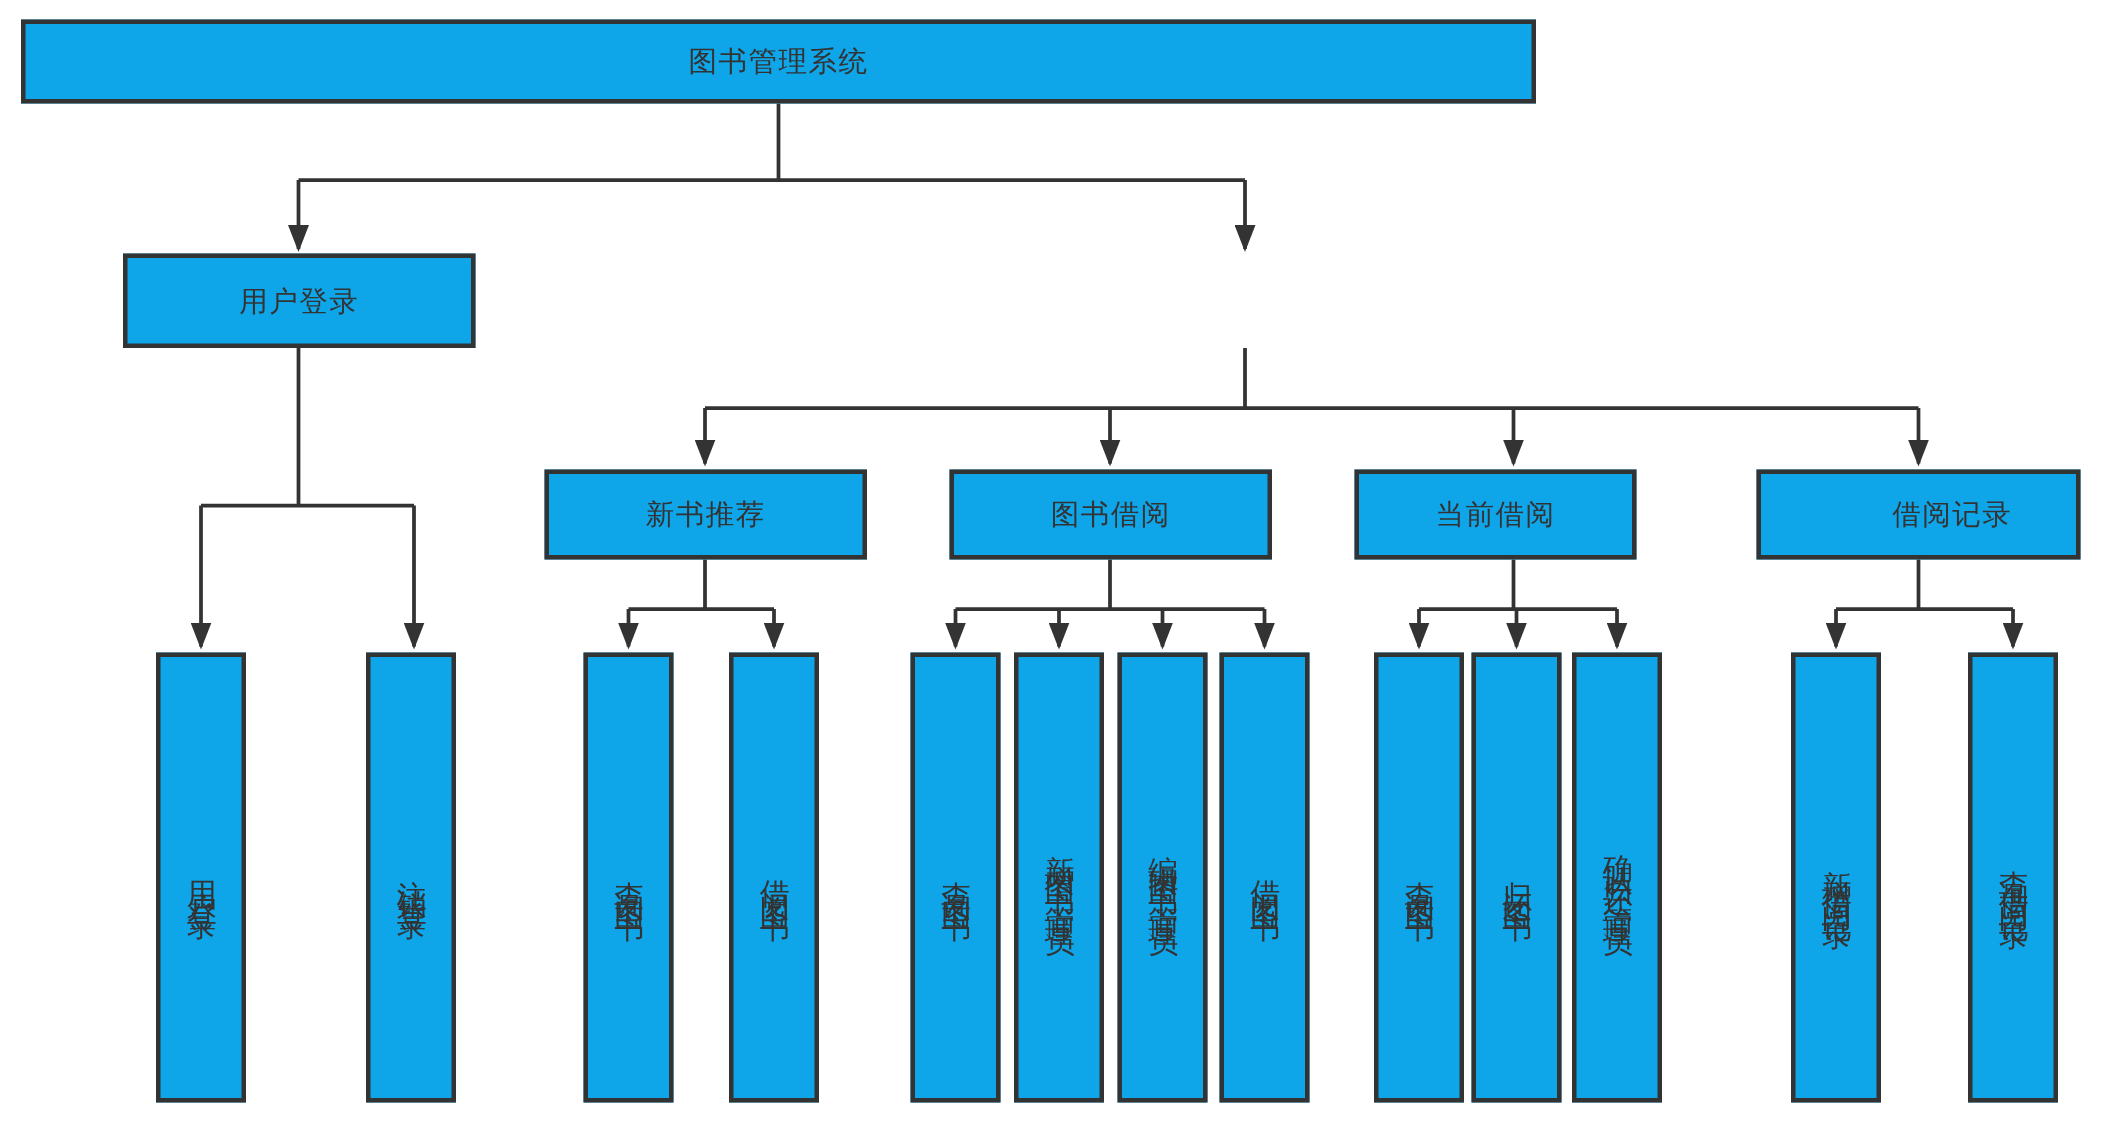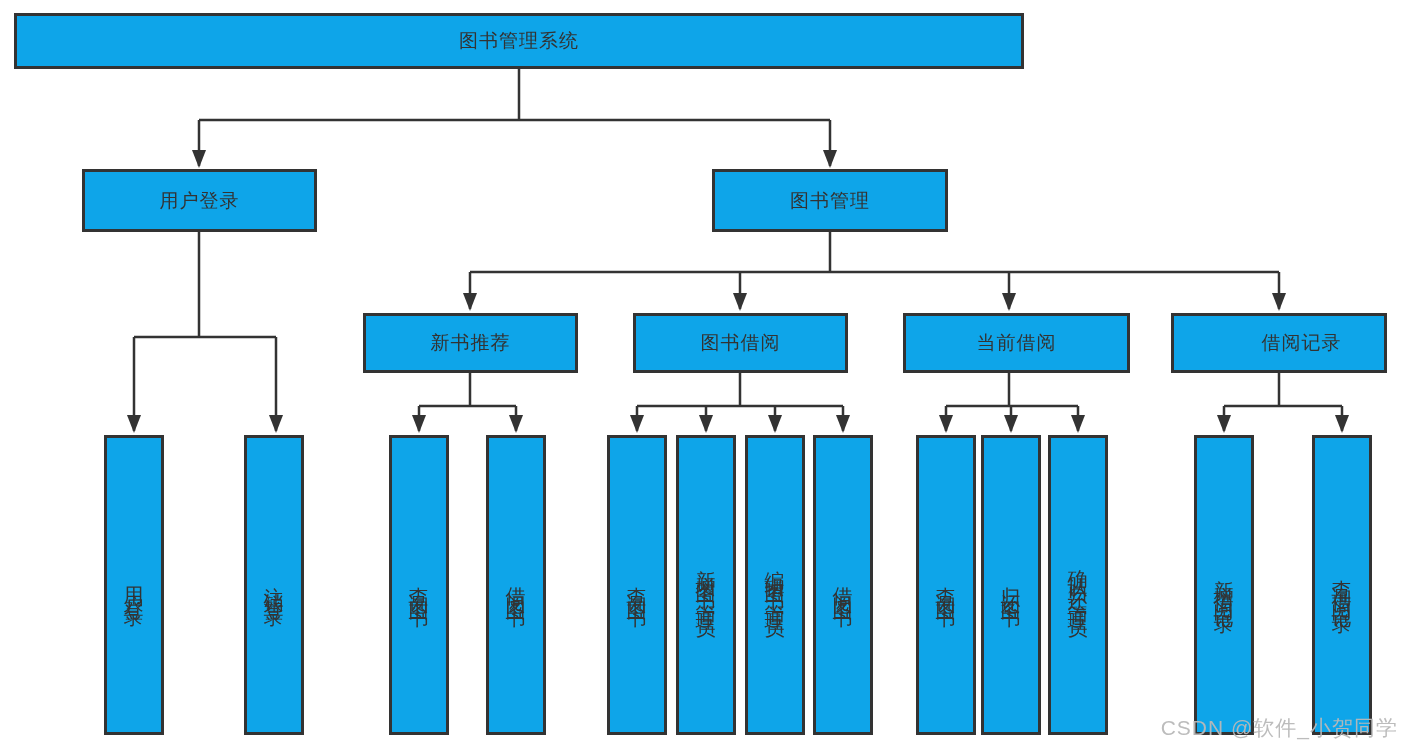--- a/index.html
+++ b/index.html
@@ -98,25 +98,24 @@
 
       <path d="M1279 373 V406 M1224 406 H1342"></path>
       <path d="M1224 406 V431" marker-end="url(#ah)"></path>
       <path d="M1342 406 V431" marker-end="url(#ah)"></path>
     </g>
   </svg>
 
   <div class="node h" style="left:14px; top:13px; width:1010px; height:56px;">图书管理系统</div>
 
   <div class="node h" style="left:82px; top:169px; width:235px; height:63px;">用户登录</div>
-  <div class="node h" style="left:712px; top:169px; width:236px; height:63px;">图书管理</div>
 
   <div class="node h" style="left:633px; top:313px; width:215px; height:60px;">图书借阅</div>
   <div class="node h" style="left:363px; top:313px; width:215px; height:60px;">新书推荐</div>
-  <div class="node h" style="left:903px; top:313px; width:227px; height:60px;text-align:center;">当前借阅</div>
+  <div class="node h" style="left:903px; top:313px; width:188px; height:60px;text-align:center;">当前借阅</div>
   <div class="node h" style="left:1171px; top:313px; width:216px; height:60px;padding-left:45px;">借阅记录</div>
 
   <div class="node v" style="left:104px; top:435px; width:60px; height:300px;">
     <span class="vtext">用户登录</span>
   </div>
   <div class="node v" style="left:244px; top:435px; width:60px; height:300px;">
     <span class="vtext">注销登录</span>
   </div>
 
   <div class="node v" style="left:389px; top:435px; width:60px; height:300px;">
@@ -149,15 +148,14 @@
     <span class="vtext">确认归还（管理员）</span>
   </div>
 
   <div class="node v" style="left:1194px; top:435px; width:60px; height:300px;">
     <span class="vtext">新增借阅记录</span>
   </div>
   <div class="node v" style="left:1312px; top:435px; width:60px; height:300px;">
     <span class="vtext">查询借阅记录</span>
   </div>
 
-  <div class="watermark">CSDN @软件_小贺同学</div>
 
 </div>
 
 </body></html>

